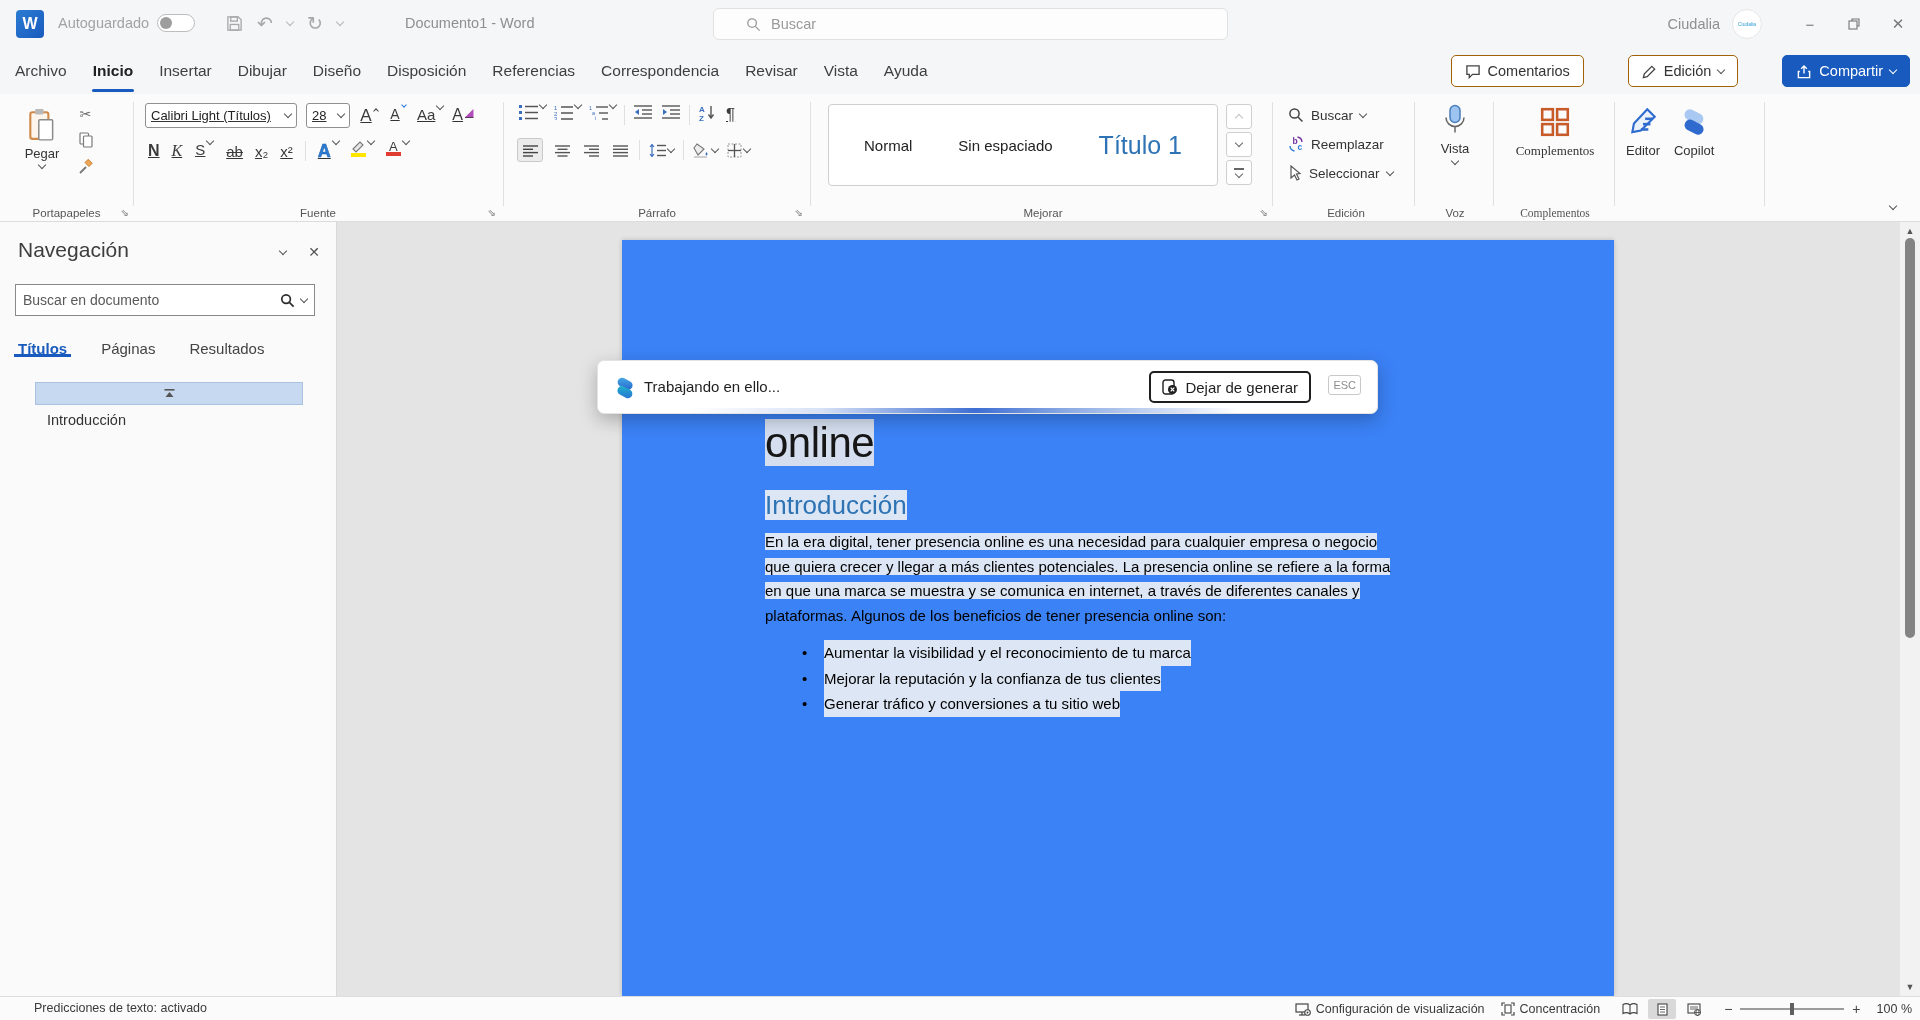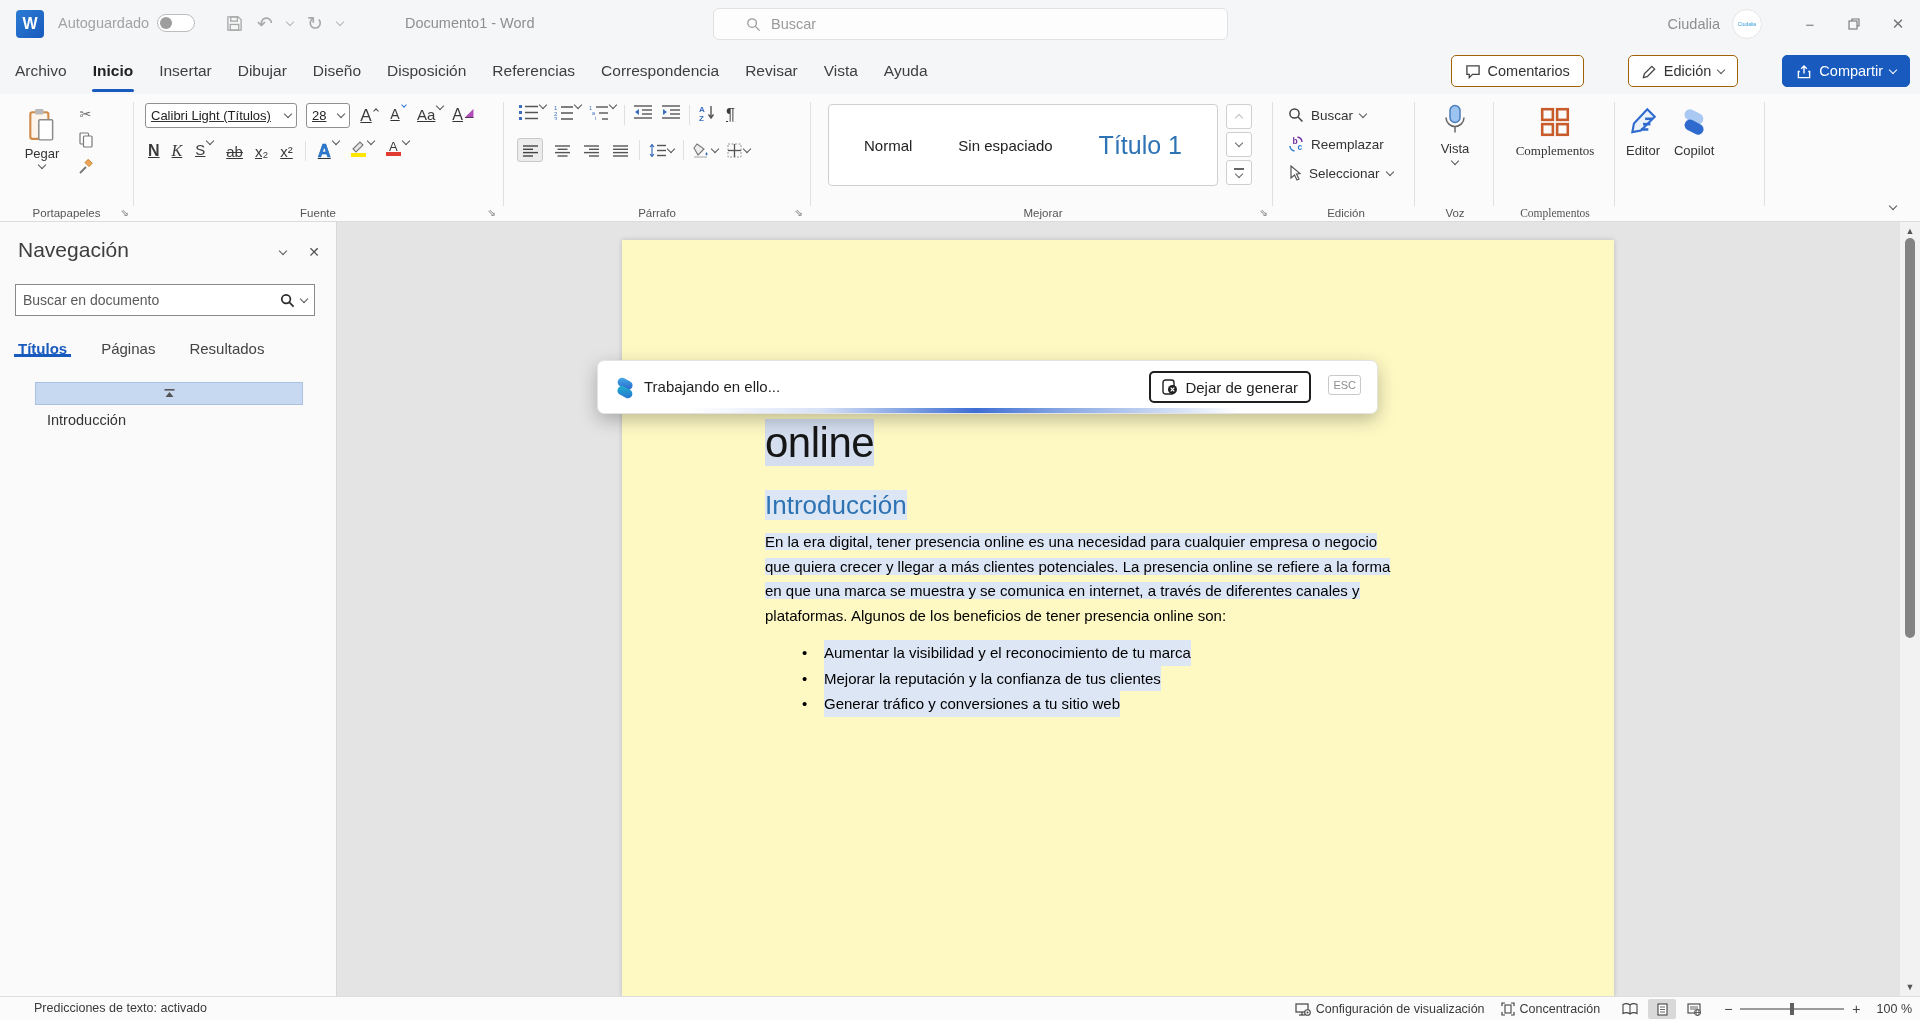--- a/index.html
+++ b/index.html
@@ -77,21 +77,21 @@
   .nav-search input { border:none; outline:none; flex:1; font-size:14px; color:#333; font-family:inherit; background:transparent; }
   .nav-search input::placeholder { color:#595959; }
   .nav-tabs { position:absolute; left:18px; top:118px; display:flex; gap:34px; font-size:15px; color:#444; }
   .nav-tab { padding-bottom:0; position:relative; }
   .nav-tab.active { color:#185abd; font-weight:bold; }
   .nav-tab.active:after { content:""; position:absolute; left:-4px; right:-4px; bottom:0; height:3px; background:#185abd; }
   .nav-selbar { position:absolute; left:35px; top:160px; width:268px; height:23px; background:#c7d9f1; border:1px solid #aac1e2; display:flex; align-items:center; justify-content:center; }
   .nav-item2 { position:absolute; left:47px; top:190px; font-size:14.5px; color:#333; }
 
   .docarea { position:absolute; left:337px; top:0; width:1583px; height:774px; background:#e4e4e4; overflow:hidden; }
-  .page { position:absolute; left:285px; top:18px; width:992px; height:756px; background:#fef9c3; box-shadow:0 0 5px rgba(0,0,0,.18); }
+  .page { position:absolute; left:285px; top:18px; width:992px; height:756px; background:#3b82f6; box-shadow:0 0 5px rgba(0,0,0,.18); }
   .page-inner { padding:0 145px 0 143px; }
   .hl { background:#dce6f4; }
   .doc-title { padding-top:178px; font-size:42px; font-weight:300; color:#161616; letter-spacing:-.5px; line-height:50px; }
   .doc-subtitle { margin-top:7px; font-size:15.5px; line-height:25px; color:#44546a; letter-spacing:1.3px; }
   .doc-h1 { margin-top:21px; font-size:26px; font-weight:400; color:#2e74b5; line-height:32px; }
   .doc-para { margin-top:9px; font-size:15px; line-height:24.5px; color:#000; }
   .doc-bullets { margin-top:12px; }
   .bullet-li { display:flex; font-size:15px; line-height:25.5px; color:#000; }
   .bullet-li .dot { width:22px; margin-left:37px; flex:0 0 auto; }
 

